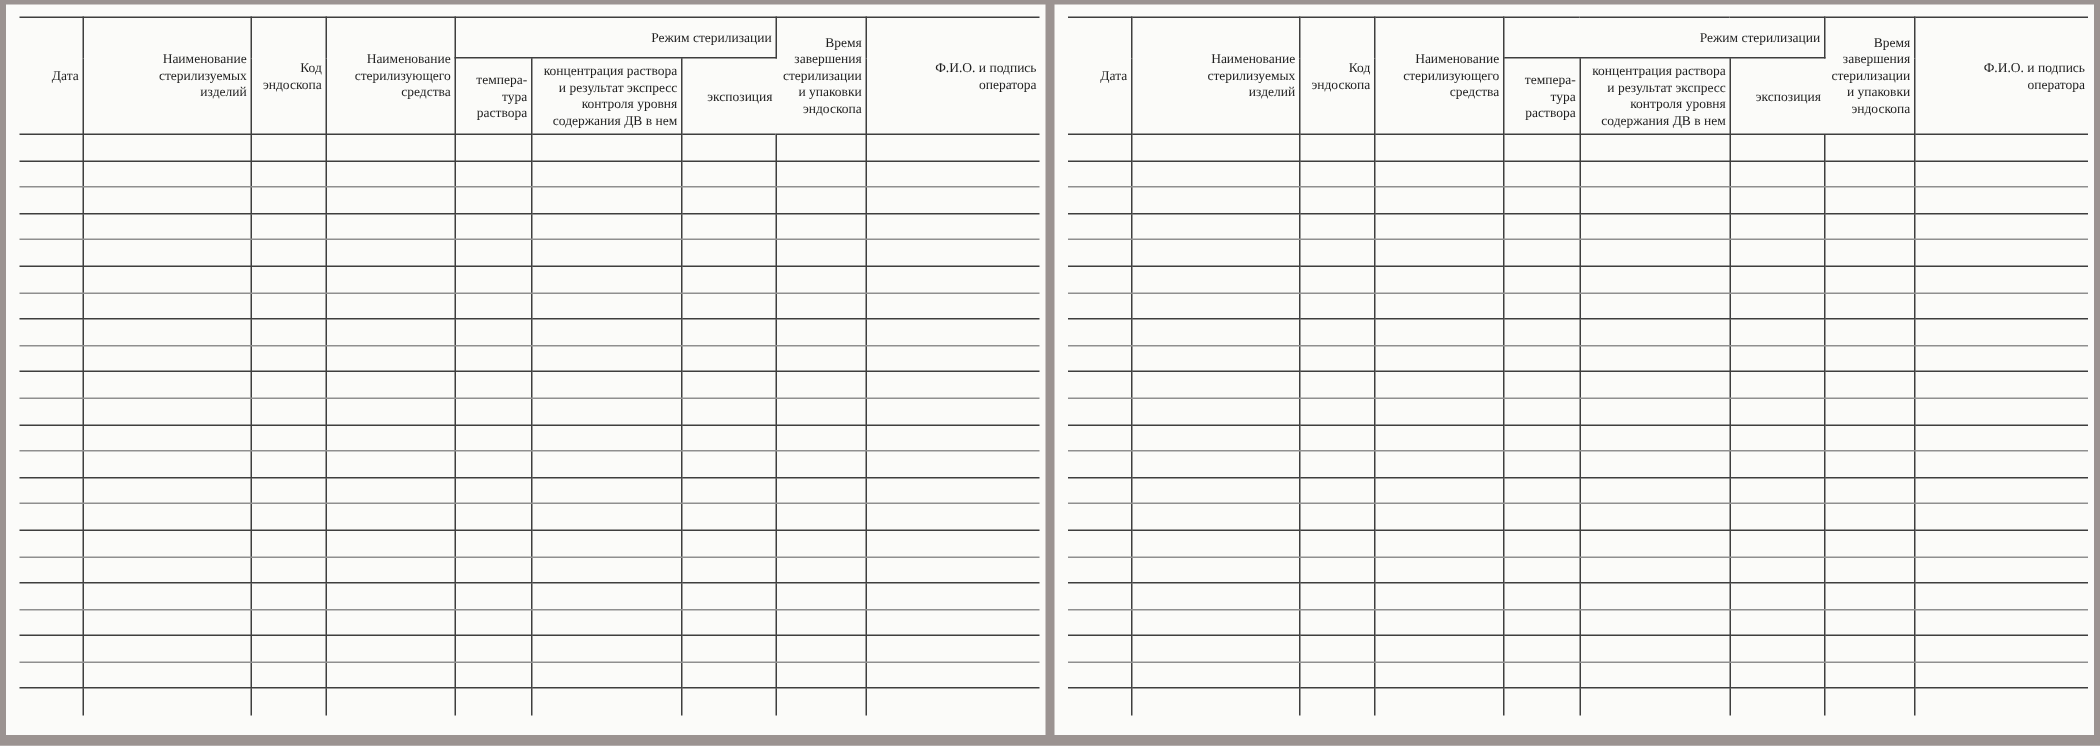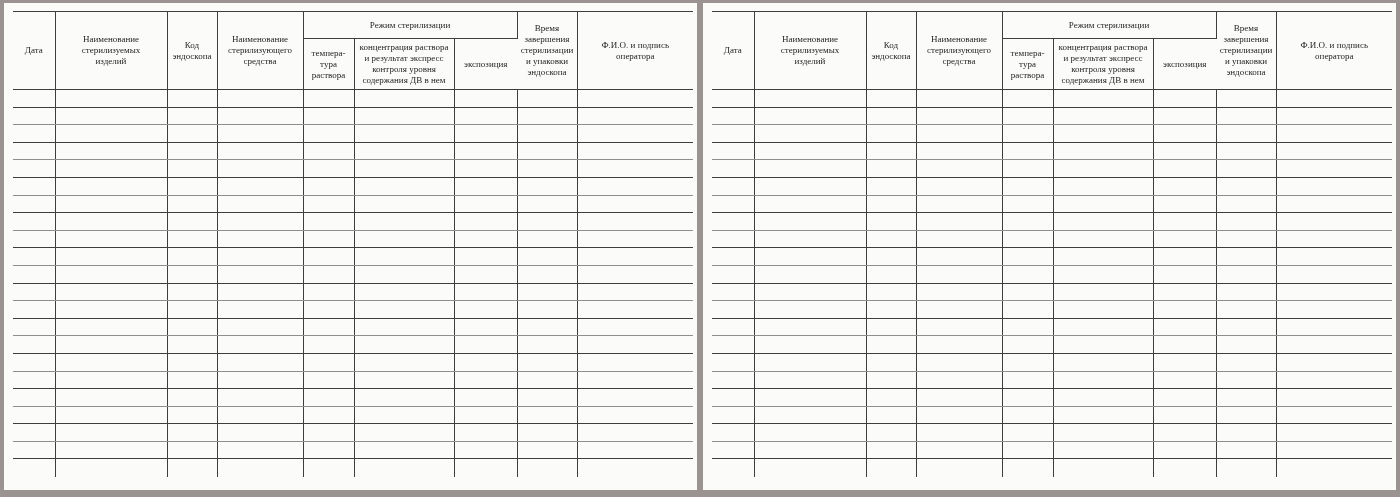--- a/index.html
+++ b/index.html
@@ -42,21 +42,21 @@
     overflow: hidden;
   }
   
   table.log th, table.log td {
     border-right: 1px solid var(--line-dark, #3e3e3e);
   }
   table.log th:last-child, table.log td:last-child { border-right: none; }
   
   table.log thead tr.h1 th { border-top: 1px solid var(--line-dark, #3e3e3e); }
   
-  table.log thead th { border-bottom: 1px solid var(--line-dark, #3e3e3e); }
+  table.log thead th { border-bottom: 1px solid var(--line-dark, #3e3e3e); text-align: right; }
   table.log thead tr.h1 { height: 27px; }
   table.log thead tr.h2 { height: 51px; }
   table.log thead th { white-space: pre-line; }
   
   table.log tbody tr { height: 17.6px; }
   table.log tbody td { border-bottom: 1px solid var(--line-dark, #3e3e3e); }
   table.log tbody tr:nth-child(even) td { border-bottom-color: var(--line-light, #8f8f8f); }
   table.log tbody tr:last-child td { border-bottom: none; }
 
   col.c-date   { width: 42px; }

